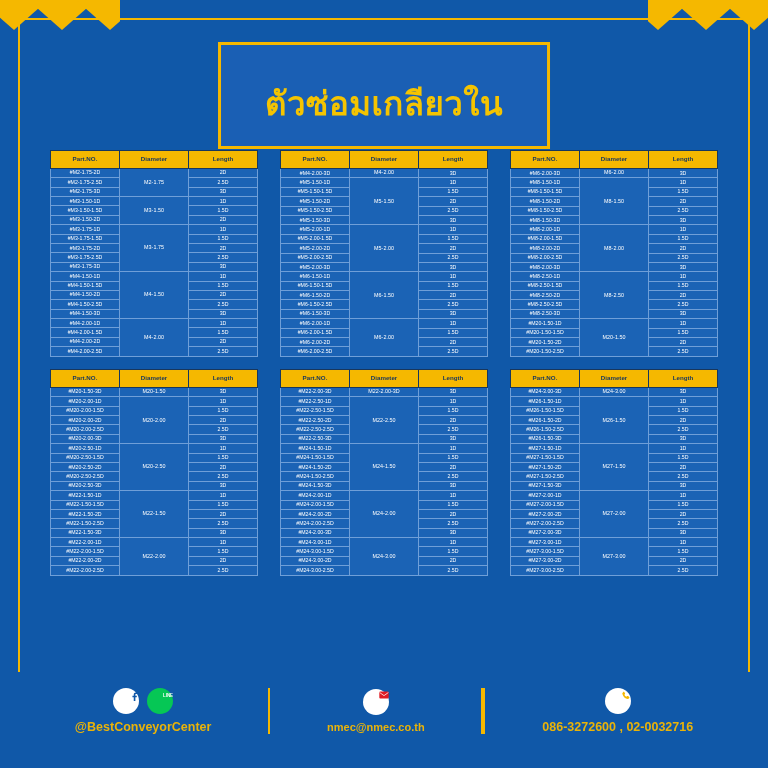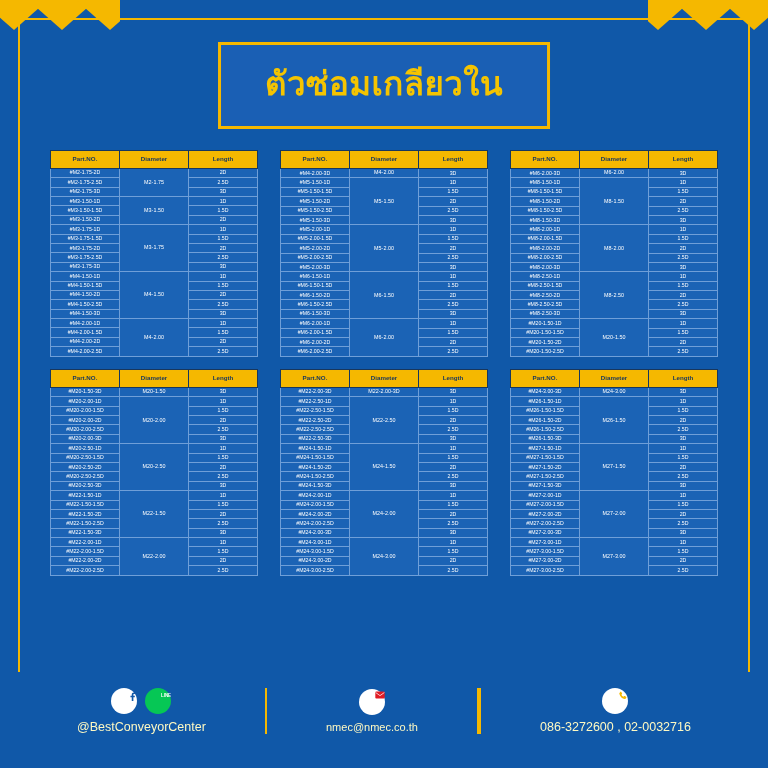--- a/index.html
+++ b/index.html
@@ -36,20 +36,21 @@
     background: #1a5fb4;
     border: 3px solid #f5b800;
     padding: 12px 44px 16px;
   }
   .title-text {
     color: #f5c400;
     font-size: 33px;
     font-weight: bold;
     letter-spacing: 0.5px;
     white-space: nowrap;
+    margin-top: 20px;
   }
 
   
   .grid {
     position: absolute;
     left: 50px; top: 150px;
     width: 668px;
     display: flex;
     flex-wrap: wrap;
     gap: 12px 22px;
@@ -104,22 +105,22 @@
     gap: 6px;
   }
   .ficons { display: flex; gap: 8px; align-items: center; }
   .circ {
     width: 26px; height: 26px; border-radius: 50%;
     background: #ffffff;
     display: flex; justify-content: center; padding-left: 16px;
   }
   .circ svg { display: block; }
   .ftxt {
-    color: #fef9c3;
-    font-weight: normal;
+    color: #eab308;
+    font-weight: bold;
     font-size: 12.5px;
     white-space: nowrap;
   }
   .ftxt.sm { font-size: 11px; }
 </style>
 </head>
 <body>
 
 <div class="corner corner-tl">
   <div class="chev" style="left:-20px;top:0;"></div>

